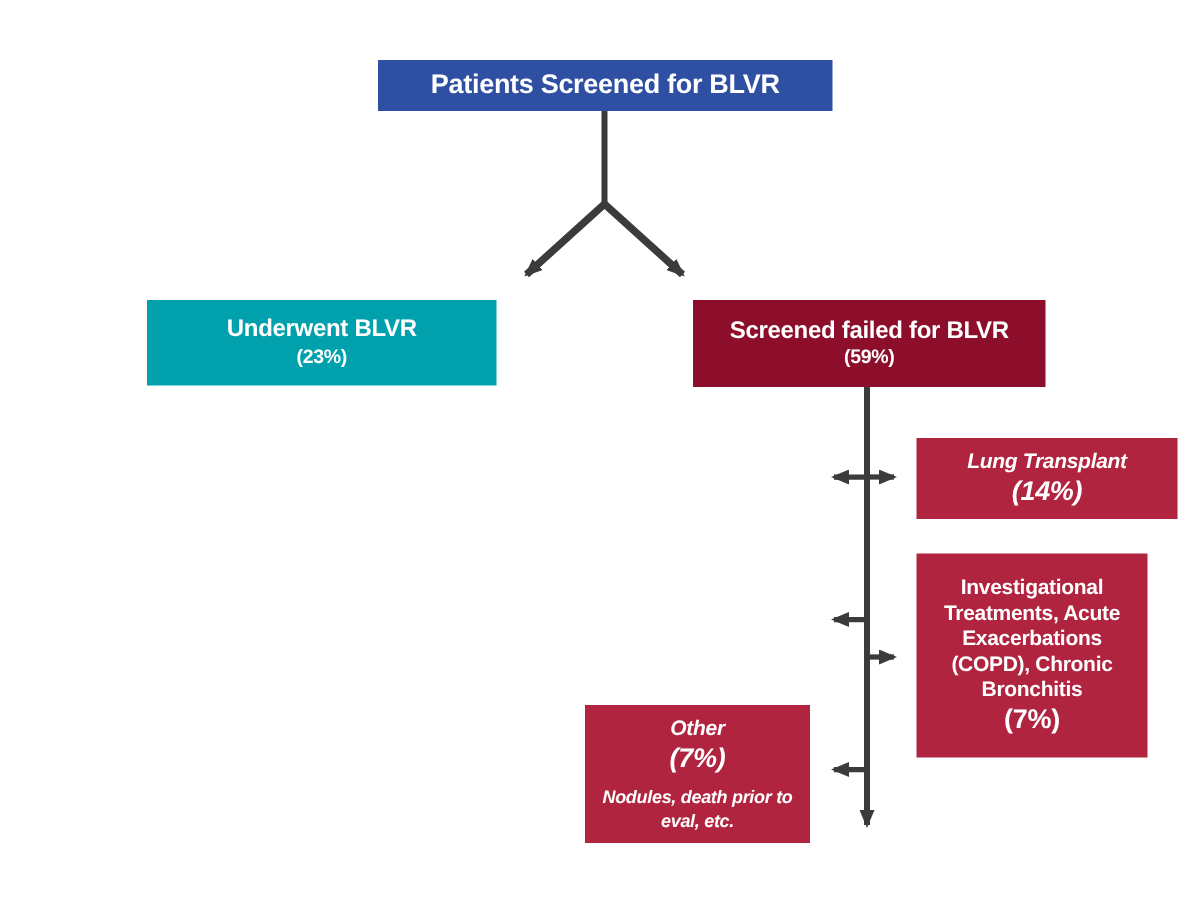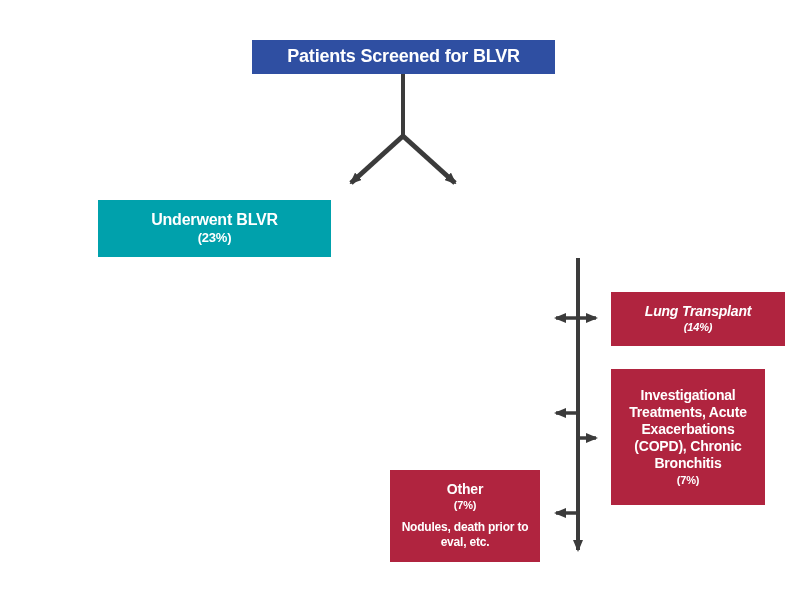--- a/index.html
+++ b/index.html
@@ -17,26 +17,26 @@
   .blue{background:#2F4FA2;}
   .teal{background:#00A1AC;}
   .maroon{background:#8C0E2B;}
   .crimson{background:#B0243F;}
   #root-node{left:252px;top:40px;width:303px;height:34px;font-size:18px;}
   #underwent-node{left:98px;top:200px;width:233px;height:57px;}
   #failed-node{left:462px;top:200px;width:235px;height:58px;}
   .big .lbl{font-size:16px;}
   .big .pct{font-size:13px;}
   .small .lbl{font-size:14px;}
-  .small .pct{font-size:11px;text-align:center;}
+  .small .pct{font-size:18px;text-align:center;}
   #lvrs-node{left:390px;top:291px;width:150px;height:73px;}
   #transplant-node{left:611px;top:292px;width:174px;height:54px;font-style:italic;}
   #medical-node{left:390px;top:390px;width:150px;height:55px;}
   #invest-node{left:611px;top:369px;width:154px;height:136px;padding:6px 8px;}
-  #other-node{left:390px;top:470px;width:150px;height:92px;}
+  #other-node{left:390px;top:470px;width:150px;height:92px;font-style:italic;}
   #other-node .note{font-size:12px;line-height:1.3;margin-top:7px;font-weight:bold;}
   svg.connectors{position:absolute;left:0;top:0;width:800px;height:600px;}
 </style>
 </head>
 <body>
 
 <div id="canvas">
 
   <svg class="connectors" viewBox="0 0 800 600">
     <defs>
@@ -64,20 +64,24 @@
 
   <div class="node blue" id="root-node">
     <span class="lbl">Patients Screened for BLVR</span>
   </div>
 
   <div class="node teal big" id="underwent-node">
     <span class="lbl">Underwent BLVR</span>
     <span class="pct">(23%)</span>
   </div>
 
+  <div class="node maroon big" id="failed-node">
+    <span class="lbl">Screened failed for BLVR</span>
+    <span class="pct">(59%)</span>
+  </div>
 
 
   <div class="node crimson small" id="transplant-node">
     <span class="lbl">Lung Transplant</span>
     <span class="pct">(14%)</span>
   </div>
 
 
   <div class="node crimson small" id="invest-node">
     <span class="lbl">Investigational Treatments, Acute Exacerbations (COPD), Chronic Bronchitis</span>

